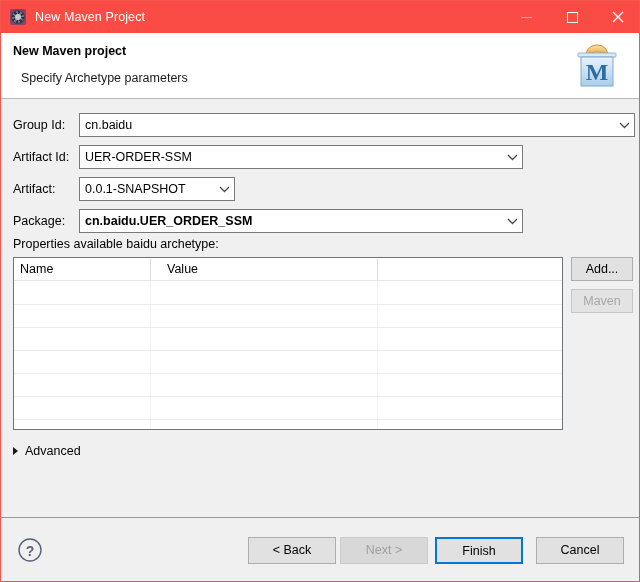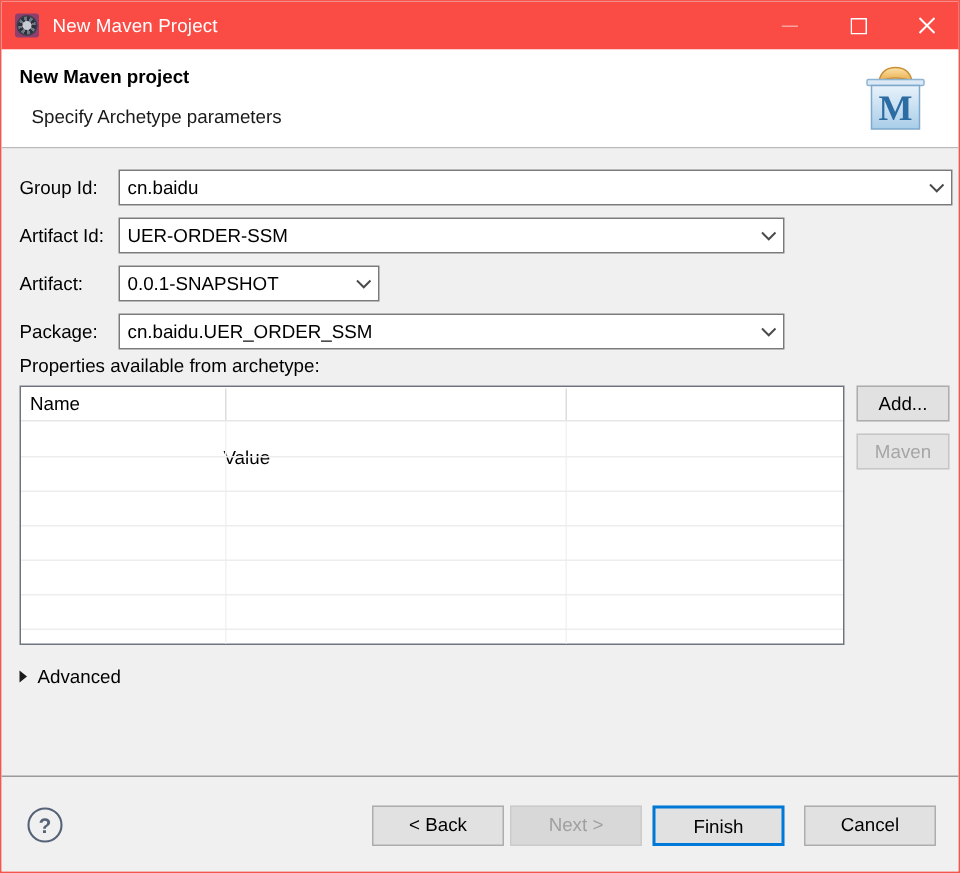--- a/index.html
+++ b/index.html
@@ -381,49 +381,49 @@
         <span class="chev">
           <svg width="11" height="7" viewBox="0 0 11 7">
               <path d="M1 1 L5.5 5.5 L10 1" stroke="#4a4a4a" stroke-width="1.3" fill="none"></path>
             </svg>
         </span>
       </div>
     </div>
 
     <div class="field-row" style="top:78px;">
       <div class="field-label">Artifact:</div>
-      <div class="combo" style="left:78px; width:174px;">
+      <div class="combo" style="left:78px; width:156px;">
         <span class="combo-value">0.0.1-SNAPSHOT</span>
         <span class="chev">
           <svg width="11" height="7" viewBox="0 0 11 7">
               <path d="M1 1 L5.5 5.5 L10 1" stroke="#4a4a4a" stroke-width="1.3" fill="none"></path>
             </svg>
         </span>
       </div>
     </div>
 
     <div class="field-row" style="top:110px;">
       <div class="field-label">Package:</div>
-      <div class="combo" style="left:78px; width:444px;">
+      <div class="combo" style="left:78px; width:444px;font-weight:bold;">
         <span class="combo-value">cn.baidu.UER_ORDER_SSM</span>
         <span class="chev">
           <svg width="11" height="7" viewBox="0 0 11 7">
               <path d="M1 1 L5.5 5.5 L10 1" stroke="#4a4a4a" stroke-width="1.3" fill="none"></path>
             </svg>
         </span>
       </div>
     </div>
 
-    <div class="section-label">Properties available from archetype:</div>
+    <div class="section-label">Properties available baidu archetype:</div>
 
     <div class="table">
       <div class="table-head">
         <div class="th" style="left:0; width:136px;">Name</div>
         <div class="head-sep" style="left:136px;"></div>
-        <div class="th" style="left:129px; width:226px;margin-top:36px;">Value</div>
+        <div class="th" style="left:147px; width:226px;">Value</div>
         <div class="head-sep" style="left:363px;"></div>
       </div>
       <div class="table-body">
         <div class="vline" style="left:136px;"></div>
         <div class="vline" style="left:363px;"></div>
         <div class="trow" style="top:23px;"></div>
         <div class="trow" style="top:46px;"></div>
         <div class="trow" style="top:69px;"></div>
         <div class="trow" style="top:92px;"></div>
         <div class="trow" style="top:115px;"></div>

